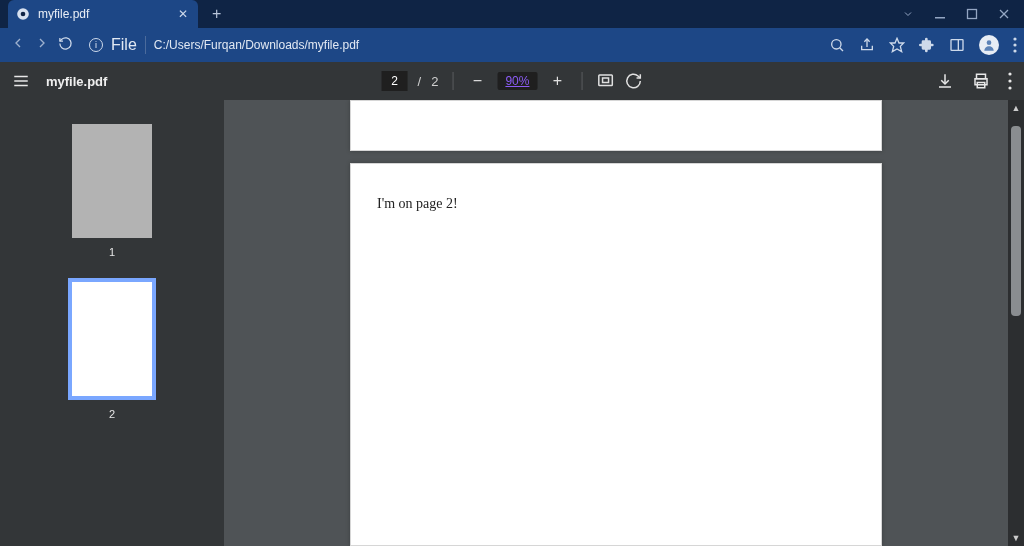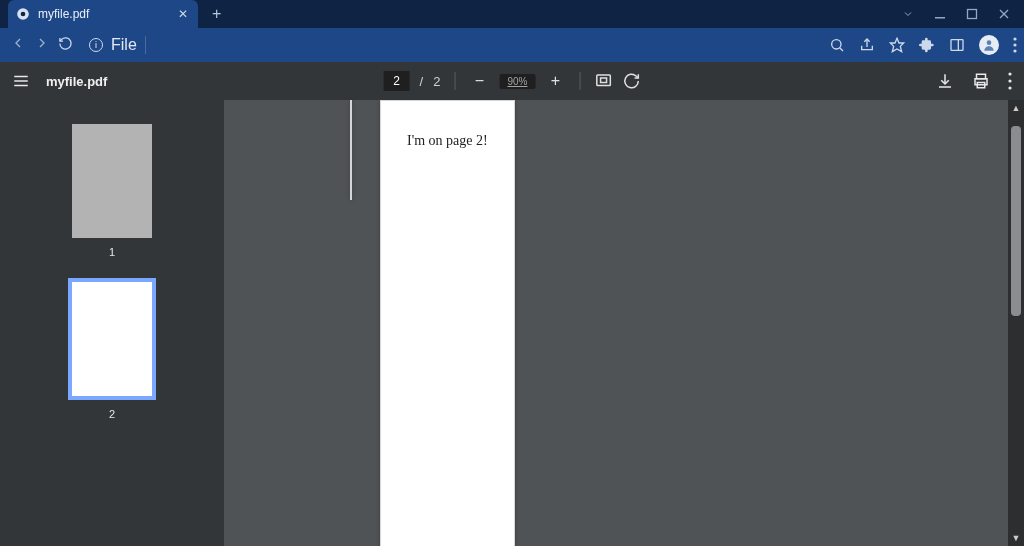--- a/index.html
+++ b/index.html
@@ -63,21 +63,21 @@
     display: flex; align-items: center; gap: 10px; font-size: 13px;
   }
   .page-input {
     width: 26px; height: 20px; background: #1f1f1f; color: #fff; border: none;
     text-align: center; font-size: 12px;
   }
   .page-total { color: #d0d0d0; }
   .vsep { width: 1px; height: 18px; background: #5a5d5f; margin: 0 4px; }
   .zoom-btn { width: 20px; text-align: center; cursor: pointer; color: #e0e0e0; font-size: 16px; }
   .zoom-level {
-    background: #1f1f1f; color: #a3a3a3; padding: 2px 8px; font-size: 10px; border-radius: 2px; text-decoration: underline;
+    background: #1f1f1f; color: #8b5cf6; padding: 2px 8px; font-size: 12px; border-radius: 2px; text-decoration: underline;
   }
   .toolbar-icon { cursor: pointer; display:flex; }
   .pdfbar .right-controls {
     margin-left: auto; display: flex; align-items: center; gap: 18px;
   }
 
   .pdf-workspace {
     height: calc(546px - 28px - 34px - 38px);
     display: flex; background: #4f5356;
   }
@@ -90,21 +90,21 @@
     width: 80px; height: 114px; background: #b3b3b3;
   }
   .thumb-page.current {
     width: 88px; height: 122px; background: #fff; border: 4px solid #7aa7ff;
   }
   .thumb-label { color: #e6e6e6; font-size: 11px; }
 
   .page-area {
     flex: 1; position: relative; display:flex; justify-content:center; overflow:hidden;
   }
-  .page-stack { width: 532px; display:flex; gap:28px; }
+  .page-stack { width: 532px; display:flex; flex-direction:column; gap:12px; }
   .page-prev-bottom {
     height: 100px; background: #fff; box-shadow: 0 0 4px rgba(0,0,0,.25);
     border: 1px solid #d6d6d6;
   }
   .page-current {
     background: #fff; box-shadow: 0 0 4px rgba(0,0,0,.25);
     border: 1px solid #d6d6d6;
     padding: 32px 26px; font-family: Georgia, 'Times New Roman', serif;
     font-size: 14px; color:#222; height: 700px;
   }
@@ -174,20 +174,21 @@
   </span>
   <span class="nav-btn">
     <svg width="15" height="15" viewBox="0 0 24 24" fill="none" stroke="#cdd9ea" stroke-width="2">
         <path d="M3 12a9 9 0 1 0 3-6.7L3 8"></path>
         <polyline points="3 3 3 8 8 8"></polyline>
       </svg>
   </span>
   <div class="addr-pill">
     <span class="site-info">i</span>
     <span class="chip">File</span>
+    <span>C:/Users/Furqan/Downloads/myfile.pdf</span>
   </div>
   <div class="addr-right-icons">
     <span>
       <svg width="16" height="16" viewBox="0 0 24 24" fill="none" stroke="#cdd9ea" stroke-width="2">
           <circle cx="11" cy="11" r="7"></circle>
           <line x1="21" y1="21" x2="16" y2="16"></line>
         </svg>
     </span>
     <span>
       <svg width="16" height="16" viewBox="0 0 24 24" fill="none" stroke="#cdd9ea" stroke-width="2">

